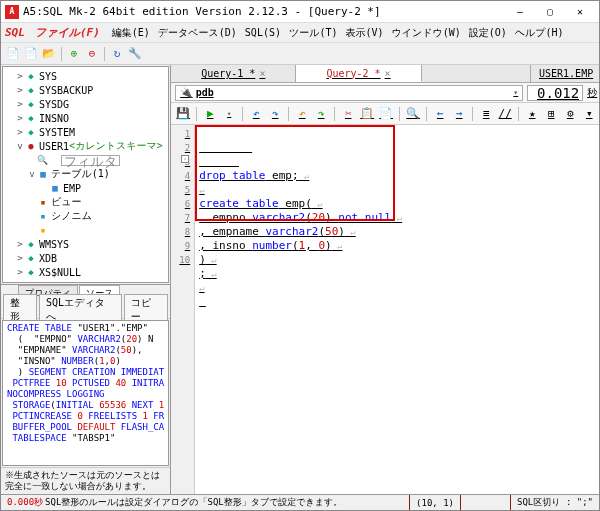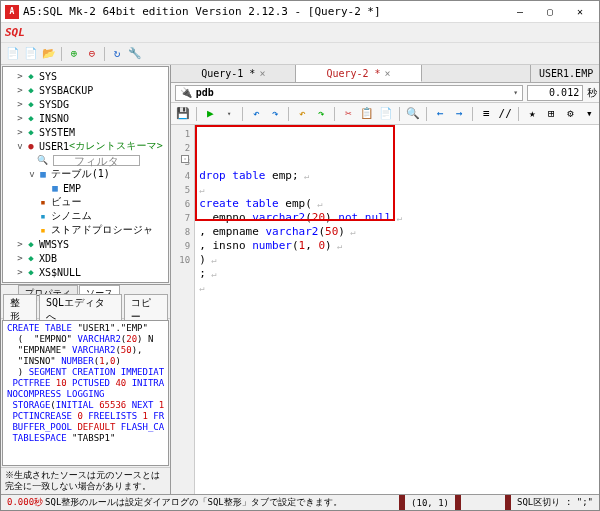--- a/index.html
+++ b/index.html
@@ -18,72 +18,73 @@
   .left-col { width: 172px; display: flex; flex-direction: column; border-right: 1px solid #999; }
   .tree-pane { flex: 1; background: #fff; overflow: auto; padding: 2px 0; border: 1px solid #999; margin: 1px; }
   .tree-node { display: flex; align-items: center; padding: 0 2px; height: 14px; white-space: nowrap; }
   .tw   { display: inline-block; width: 10px; text-align: center; color: #555; font-size: 9px; }
   .nic  { width: 12px; height: 10px; display: inline-flex; align-items: center; justify-content: center; margin-right: 2px; font-size: 9px; }
   .ic-db    { color: #1a6; }
   .ic-user  { color: #b22; }
   .ic-tbl   { color: #06c; }
   .ic-obj   { color: #888; }
   .green-txt { color: #1a8a1a; }
-  .filter-box { border: 1px solid #aaa; padding: 0 20px; font-size: 11px; color: #888; display: inline-block; min-width: 50px; height: 11px; line-height: 11px; margin-left: 2px; }
+  .filter-box { border: 1px solid #aaa; padding: 0 2px; font-size: 13px; color: #888; display: inline-block; min-width: 50px; height: 11px; line-height: 11px; margin-left: 10px; }
   .lens { color: #666; font-size: 9px; }
   .lower-panel { height: 210px; border-top: 1px solid #999; display: flex; flex-direction: column; }
   .prop-tabs { height: 16px; display: flex; align-items: flex-end; padding-left: 17px; background: #f0f0f0; gap: 1px; }
   .prop-tab { font-size: 9px; padding: 1px 6px; border: 1px solid #aaa; border-bottom: none; background: #e8e8e8; }
   .prop-tab.active { background: #fff; }
   .prop-bar { height: 18px; display: flex; align-items: center; gap: 2px; padding: 2px; border-bottom: 1px solid #ccc; }
   .pbtn { border: 1px solid #aaa; padding: 1px 6px; font-size: 10px; background: #f7f7f7; }
   .source-area { flex: 1; background: #fff; overflow: auto; padding: 2px 4px; font-family: Consolas, monospace; font-size: 9px; line-height: 11px; white-space: pre; border: 1px solid #999; margin: 1px; }
   .source-note { font-size: 9px; background: #f0f0f0; padding: 2px 4px; border-top: 1px solid #ccc; line-height: 11px; }
-  .right-col { flex: 1; display: flex; flex-direction: column; background: #fff; }
+  .right-col { flex: 1; display: flex; flex-direction: column; background: #fff; text-decoration: underline; }
   .ed-tabs { height: 18px; display: flex; background: #e8e8e8; border-bottom: 1px solid #aaa; }
   .ed-tab { padding: 2px 30px; font-size: 10px; border-right: 1px solid #aaa; display: flex; align-items: center; gap: 4px; }
   .ed-tab.active { background: #ffffff; color: #b22; border-bottom: 1px solid #fff; }
   .ed-tab-right { margin-left: auto; border-left: 1px solid #aaa; border-right: none; padding: 2px 8px; }
   .conn-row { height: 20px; display: flex; align-items: center; padding: 2px 4px; gap: 4px; border-bottom: 1px solid #ccc; background: #f7f7f7; }
   .conn-sel { flex: 1; border: 1px solid #aaa; height: 16px; display: flex; align-items: center; padding: 0 4px; font-size: 10px; background: #fff; }
   .conn-sel .plug { color: #b80; margin-right: 3px; font-size: 10px; }
   .conn-sel .dd   { margin-left: auto; color: #555; font-size: 8px; }
-  .time-box { width: 56px; border: 1px solid #aaa; height: 16px; padding: 0 3px; font-size: 10px; text-align: right; background: #fff; }
+  .time-box { width: 56px; border: 1px solid #aaa; height: 16px; padding: 0 3px; font-size: 14px; text-align: right; background: #fff; }
   .sec-lbl { font-size: 10px; }
   .ed-toolbar { height: 22px; display: flex; align-items: center; gap: 3px; padding: 2px 4px; border-bottom: 1px solid #ccc; background: #f7f7f7; }
   .sep { width: 1px; height: 14px; background: #bbb; margin: 0 2px; }
   .ed-body { flex: 1; display: flex; overflow: hidden; position: relative; }
   .gutter { width: 24px; background: #f0f0f0; border-right: 1px solid #ccc; padding-top: 2px; }
   .gline { height: 14px; text-align: right; padding-right: 4px; color: #888; font-size: 9px; line-height: 14px; }
   .gmark { position: absolute; left: 10px; width: 8px; height: 8px; border: 1px solid #888; font-size: 7px; line-height: 7px; text-align: center; color: #555; background: #fff; }
   .code { flex: 1; font-family: Consolas, monospace; font-size: 11px; line-height: 14px; padding: 2px 4px; white-space: pre; position: relative; }
   .kw-blue { color: #00f; }
   .kw-red  { color: #c00; }
   .red-box { position: absolute; border: 2px solid #d00; top: 0; left: 0; width: 200px; height: 96px; pointer-events: none; }
   .eol { color: #bbb; font-size: 9px; }
   .statusbar { height: 16px; border-top: 1px solid #999; display: flex; align-items: center; font-size: 9px; background: #f0f0f0; }
-  .status-cell { padding: 0 6px; border-right: 6px solid #7f1d1d; height: 100%; display: flex; align-items: center; }
+  .status-cell { padding: 0 6px; border-right: 1px solid #7f1d1d; height: 100%; display: flex; align-items: center; }
   .status-cell:first-child { flex: 1; }
   .red-time { color: #c00; margin-right: 2px; }
 </style>
 </head>
 <body>
 
 <div class="titlebar">
   <span class="title-icon">A</span>
   <span class="title-text">A5:SQL Mk-2 64bit edition Version 2.12.3 - [Query-2 *]</span>
   <div class="win-btns">
     <div class="win-btn">—</div>
     <div class="win-btn">▢</div>
     <div class="win-btn">✕</div>
   </div>
 </div>
 
 <div class="menubar">
   <span>SQL</span>
+  <span id="menubar-items"><span class="menu-item">ファイル(F)</span><span class="menu-item">編集(E)</span><span class="menu-item">データベース(D)</span><span class="menu-item">SQL(S)</span><span class="menu-item">ツール(T)</span><span class="menu-item">表示(V)</span><span class="menu-item">ウインドウ(W)</span><span class="menu-item">設定(O)</span><span class="menu-item">ヘルプ(H)</span></span>
 </div>
 
 <div class="toolbar1">
   <span class="tbicon">📄</span>
   <span class="tbicon">📄</span>
   <span class="tbicon">📂</span>
   <span class="sep"></span>
   <span class="tbicon" style="color:#2a2">⊕</span>
   <span class="tbicon" style="color:#c22">⊖</span>
   <span class="sep"></span>
@@ -147,21 +148,20 @@
           <span>ビュー</span>
         </div>
         <div class="tree-node" style="padding-left: 24px;">
           <span class="tw"></span>
           <span class="nic ic-obj" style="color: rgb(34, 153, 204);">▪</span>
           <span>シノニム</span>
         </div>
         <div class="tree-node" style="padding-left: 24px;">
           <span class="tw"></span>
           <span class="nic ic-obj" style="color: rgb(255, 170, 0);">▪</span>
-          <span>ストアドプロシージャ</span>
         </div>
         <div class="tree-node" style="padding-left: 12px;">
           <span class="tw">&gt;</span>
           <span class="nic ic-db">◆</span>
           <span>WMSYS</span>
         </div>
         <div class="tree-node" style="padding-left: 12px;">
           <span class="tw">&gt;</span>
           <span class="nic ic-db">◆</span>
           <span>XDB</span>

